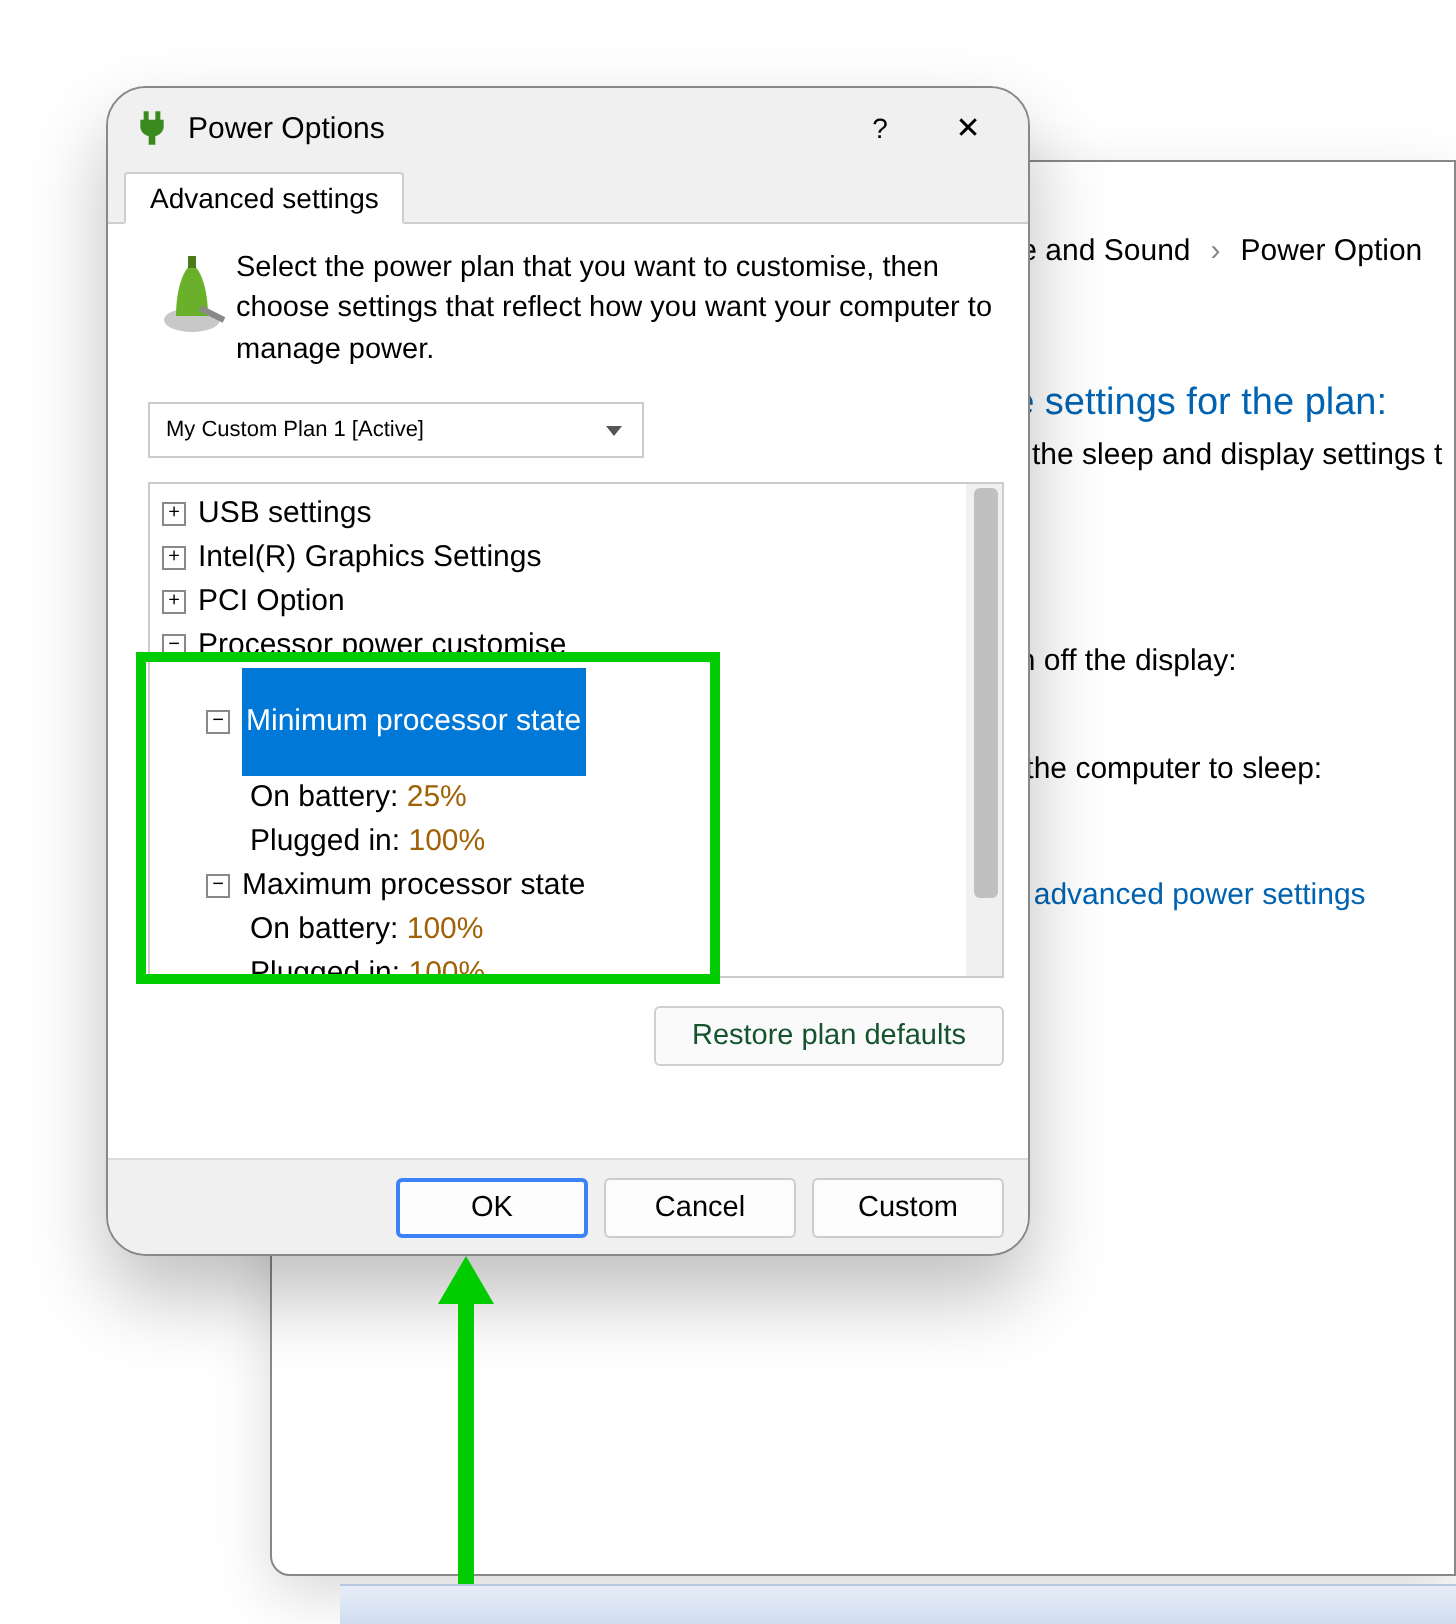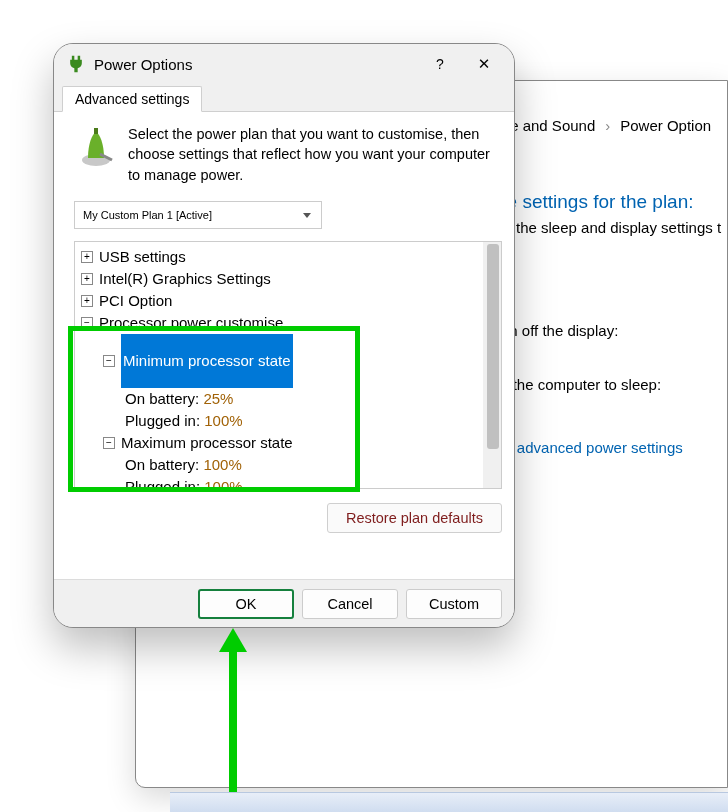--- a/index.html
+++ b/index.html
@@ -21,46 +21,46 @@
     .titlebar .title { font-size: 15px; margin-left: 8px; flex: 1; }
     .titlebar .btn { width: 44px; height: 40px; display: flex; align-items: center; justify-content: center; font-size: 14px; color: #000; }
     .titlebar .close { font-size: 15px; }
     .power-icon { width: 20px; height: 20px; display:flex; align-items:center; justify-content:center; }
     .power-icon svg { width: 20px; height: 20px; }
 
     .tabstrip { height: 28px; display: flex; align-items: flex-end; padding-left: 8px; border-bottom: 1px solid #cfcfcf; }
     .tab { background: #fff; border: 1px solid #cfcfcf; border-bottom: 1px solid #fff; border-radius: 2px 2px 0 0; padding: 4px 12px; font-size: 14px; margin-bottom: -1px; }
 
     .dialog-body { background: #fff; height: calc(100% - 40px - 28px - 48px); padding: 12px 12px 0 20px; }
-    .intro { display: flex; gap: 10px; margin-bottom: 16px; justify-content: space-between; }
+    .intro { display: flex; margin-bottom: 16px; justify-content: space-between; }
     .intro-icon { width: 44px; height: 44px; flex-shrink: 0; }
     .intro-text { font-size: 14.5px; line-height: 1.4; color: #000; }
 
     .plan-select { width: 248px; height: 28px; border: 1px solid #cccccc; background: #fff; display: flex; align-items: center; justify-content: space-between; padding: 0 28px 0 8px; font-size: 11px; position: relative; }
     .plan-select::after { content:''; position:absolute; right:10px; top:11px; width:0; height:0; border-left:4px solid transparent; border-right:4px solid transparent; border-top:5px solid #555; }
 
     .tree-box { margin-top: 12px; border: 1px solid #cccccc; background: #fff; height: 248px; position: relative; overflow: hidden; }
     .tree-scroll { position:absolute; top:0; right:0; width:18px; height:100%; background:#f0f0f0; }
     .tree-thumb { position:absolute; right:2px; top:2px; width:12px; height:205px; background:#c0c0c0; border-radius:3px; }
 
     .tree { padding: 4px 22px 4px 6px; font-size: 15px; line-height: 22px; }
     .tree .row { display: flex; align-items: center; white-space: nowrap; }
     .exp { width:12px; height:12px; border:1px solid #888; display:inline-flex; align-items:center; justify-content:center; font-size:10px; line-height:1; margin-right:6px; background:#fff; color:#000; flex-shrink:0;}
     .indent1 { padding-left: 22px; }
     .indent2 { padding-left: 44px; }
     .sel { background:#0078d7; color:#fff; padding:16px 2px; }
     .link-val { color:#a16207; }
     .highlight-box { position:absolute; border:5px solid #00cc00; pointer-events:none; }
 
     .restore-row { display:flex; justify-content:flex-end; margin-top:14px; }
-    .restore-btn { border:1px solid #cfcfcf; background:#fafafa; color:#7f1d1d; padding:6px 18px; font-size:14.5px; border-radius:3px; }
+    .restore-btn { border:1px solid #cfcfcf; background:#fafafa; color:#14532d; padding:6px 18px; font-size:14.5px; border-radius:3px; }
 
     .button-bar { height: 48px; background:#f0f0f0; display:flex; justify-content:flex-end; align-items:center; gap:8px; padding:0 12px; border-top:1px solid #dcdcdc; }
     .dlg-btn { min-width: 96px; height:30px; border:1px solid #cccccc; background:#fdfdfd; font-size:14.5px; border-radius:3px; }
-    .dlg-btn.primary { border:2px solid #15803d;margin-left:36px; }
+    .dlg-btn.primary { border:2px solid #3b82f6;margin-left:36px; }
 
     
     .arrow-head { position:absolute; left:219px; top:628px; width:0; height:0; border-left:14px solid transparent; border-right:14px solid transparent; border-bottom:24px solid #00cc00; }
     .arrow-shaft { position:absolute; left:229px; top:650px; width:8px; height:145px; background:#00cc00; }
 
     
     .taskbar { position:absolute; left:170px; bottom:0; right:0; height:20px; background:linear-gradient(#e8eef8,#d0ddf0); border-top:1px solid #b8c8e0; }
   </style>
 </head>
 <body>

